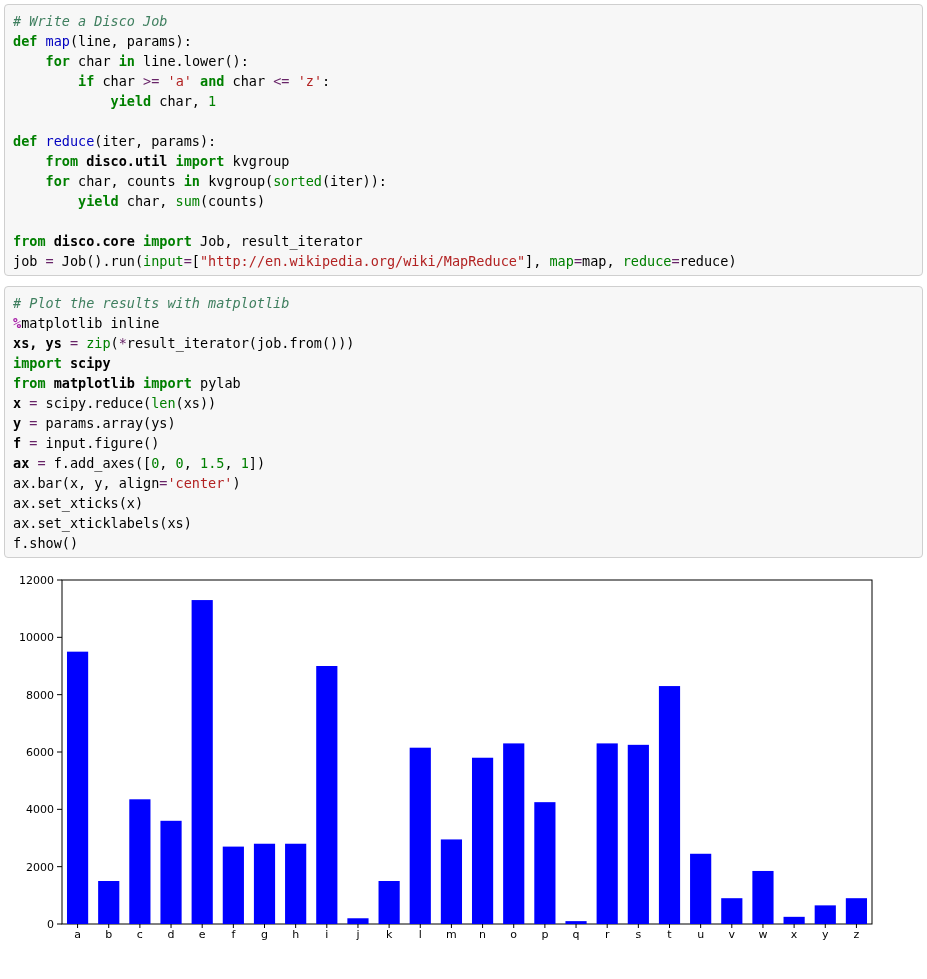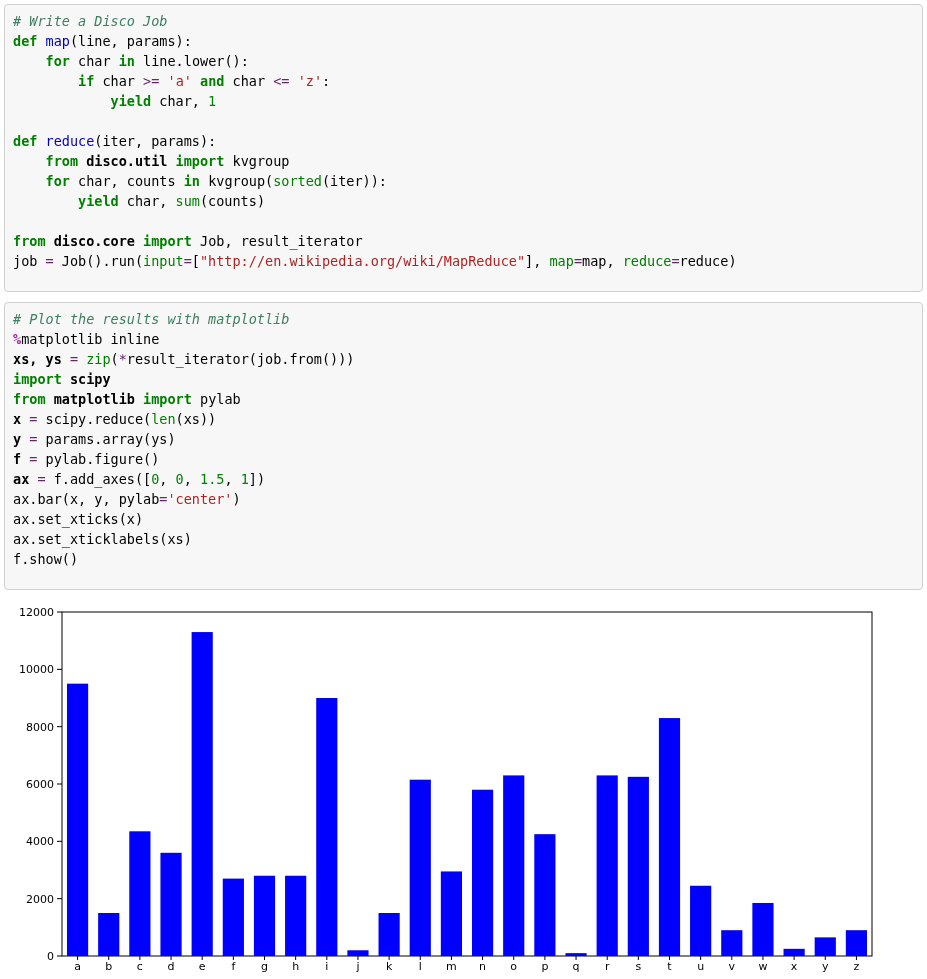--- a/index.html
+++ b/index.html
@@ -8,21 +8,21 @@
     font-family: "DejaVu Sans Mono", Menlo, Consolas, monospace;
     font-size: 13.5px;
     line-height: 20px;
     background: #ffffff;
     color: #000;
   }
   .cell {
     border: 1px solid #cfcfcf;
     border-radius: 4px;
     background: #f7f7f7;
-    padding: 6px 8px 20px 8px;
+    padding: 6px 8px 4px 8px;
     margin-bottom: 10px;
     white-space: pre;
     overflow-x: auto;
   }
   .c  { color: #3f7f5f; font-style: italic; }   
   .k  { color: #008000; font-weight: bold; }     
   .nf { color: #0000c0; }                        
   .nb { color: #008000; }                        
   .s  { color: #b22222; }                        
   .m  { color: #008000; }                        
@@ -54,23 +54,23 @@
 <span class="k">from</span> <span class="id">disco.core</span> <span class="k">import</span> <span>Job, result_iterator</span>
 <span>job </span><span class="op">=</span><span> Job().run(</span><span class="nb">input</span><span class="op">=</span><span>[</span><span class="s">"http://en.wikipedia.org/wiki/MapReduce"</span><span>], </span><span class="nb">map</span><span class="op">=</span><span>map</span><span>, </span><span class="nb">reduce</span><span class="op">=</span><span>reduce</span><span>)</span></div>
 
 <div class="cell"><span class="c"># Plot the results with matplotlib</span>
 <span class="mag">%</span><span>matplotlib inline</span>
 <span class="id">xs, ys </span><span class="op">=</span><span> </span><span class="nb">zip</span><span>(</span><span class="op">*</span><span>result_iterator(job.from()))</span>
 <span class="k">import</span> <span class="id">scipy</span>
 <span class="k">from</span> <span class="id">matplotlib</span> <span class="k">import</span> <span>pylab</span>
 <span class="id">x </span><span class="op">=</span><span> scipy.reduce(</span><span class="nb">len</span><span>(xs))</span>
 <span class="id">y </span><span class="op">=</span><span> params.array(ys)</span>
-<span class="id">f </span><span class="op">=</span><span> pylab.figure()</span>
+<span class="id">f </span><span class="op">=</span><span> input.figure()</span>
 <span class="id">ax </span><span class="op">=</span><span> f.add_axes([</span><span class="m">0</span><span>, </span><span class="m">0</span><span>, </span><span class="m">1.5</span><span>, </span><span class="m">1</span><span>])</span>
-<span>ax.bar(x, y, pylab</span><span class="op">=</span><span class="s">'center'</span><span>)</span>
+<span>ax.bar(x, y, align</span><span class="op">=</span><span class="s">'center'</span><span>)</span>
 <span>ax.set_xticks(x)</span>
 <span>ax.set_xticklabels(xs)</span>
 <span>f.show()</span></div>
 
 <div class="chart-wrap">
   <svg id="chart-svg" width="870" height="370">
       <rect x="50" y="8" width="810" height="344" fill="none" stroke="#000" stroke-width="1"></rect>
       <line x1="50" y1="352" x2="45" y2="352" stroke="#000"></line>
       <text class="tick-label" x="42" y="356" text-anchor="end">0</text>
       <line x1="50" y1="294.6666666666667" x2="45" y2="294.6666666666667" stroke="#000"></line>

